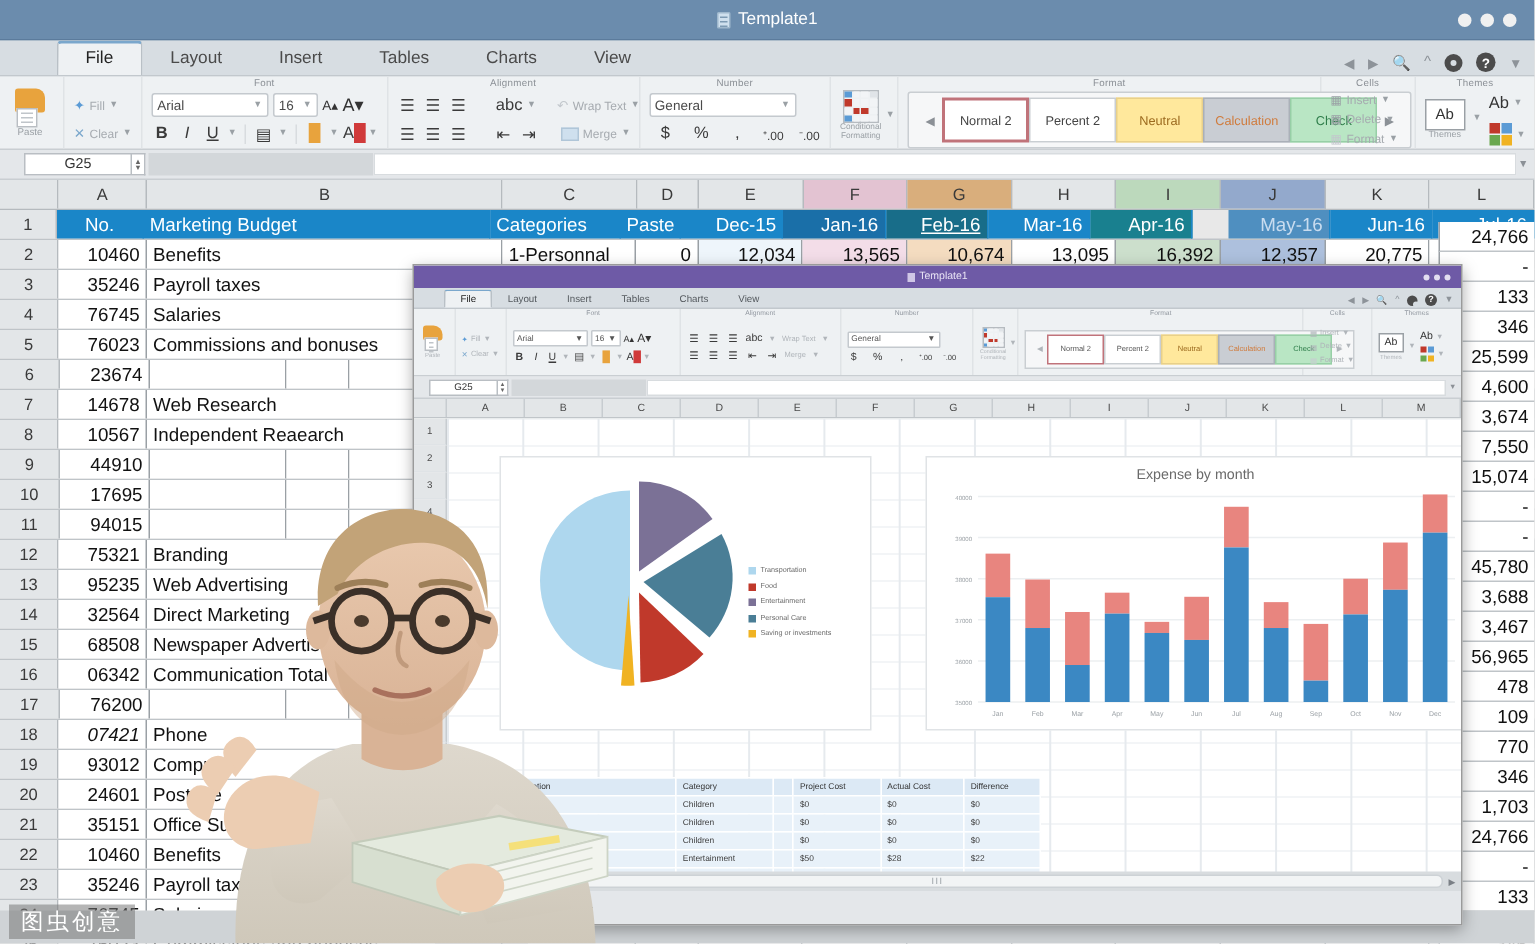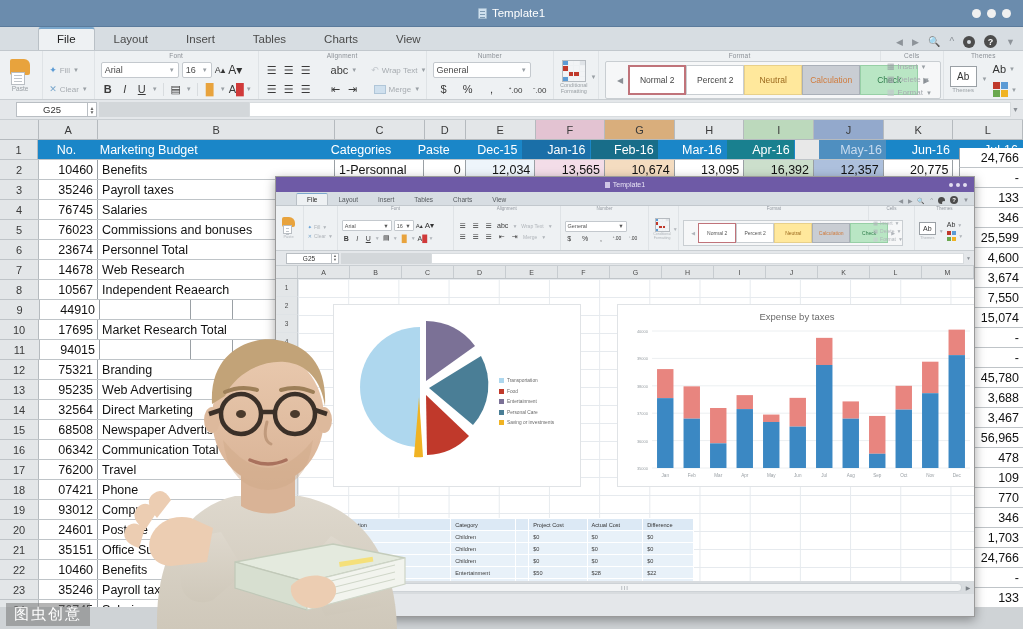--- a/index.html
+++ b/index.html
@@ -129,21 +129,21 @@
   .gridrows{position:relative;}
   .grow{height:20px;display:flex;border-bottom:1px solid #bfc4c8;}
   .rh{width:40px;border-right:1px solid #b5babe;background:#e3e6e8;font-size:11px;
     color:#3a3a3a;display:flex;align-items:center;justify-content:center;}
   .gc{border-right:1px solid #9aa0a5;font-size:12.5px;color:#111;display:flex;
     align-items:center;padding:0 4px;background:#fff;overflow:hidden;white-space:nowrap;}
   .gc.num{justify-content:flex-end;}
   .hdrrow .gc{background:#1a86c8;color:#fff;font-size:12.5px;border-right:1px solid #1a86c8;}
   .hdrrow .gc.num{justify-content:flex-end;}
   .hdrrow .gc.ctr{justify-content:center;}
-  .hdrrow .gc.f{background:#1a6fa8;} .hdrrow .gc.g{background:#186d89;}
+  .hdrrow .gc.f{background:#1a6fa8;} .hdrrow .gc.g{background:#186d89;text-decoration:underline;}
   .hdrrow .gc.i{background:#19808f;} .hdrrow .gc.j{background:#4f8fc0;color:#c9dcef;}
   .r2 .gc.e{background:#eef5fb;} .r2 .gc.f{background:#f3dde8;}
   .r2 .gc.g{background:#f4dcc0;} .r2 .gc.i{background:#ccdfcc;} .r2 .gc.j{background:#adc0dd;}
 
   
   .outer-bottom{position:absolute;left:0;right:0;bottom:0;height:22px;background:#cfd3d6;
     display:flex;align-items:flex-end;}
   .sheettab{font-size:10px;color:#6d7276;padding:3px 14px;background:#c2c6c9;}
 
   .watermark{position:absolute;left:6px;bottom:3px;background:rgba(120,120,120,.55);
@@ -582,21 +582,20 @@
         <div class="gc num g" style="width: 71px;"></div>
         <div class="gc num h" style="width: 71px;"></div>
         <div class="gc num i" style="width: 71px;"></div>
         <div class="gc num j" style="width: 71px;"></div>
         <div class="gc num k" style="width: 71px;"></div>
         <div class="gc num l" style="width: 71px;">346</div>
       </div>
       <div class="grow">
         <div class="rh">6</div>
         <div class="gc num a" style="width: 60px;">23674</div>
-        <div class="gc b" style="width: 242px;">Personnel Total</div>
         <div class="gc c" style="width: 91px;"></div>
         <div class="gc num d" style="width: 42px;"></div>
         <div class="gc num e" style="width: 71px;"></div>
         <div class="gc num f" style="width: 71px;"></div>
         <div class="gc num g" style="width: 71px;"></div>
         <div class="gc num h" style="width: 71px;"></div>
         <div class="gc num i" style="width: 71px;"></div>
         <div class="gc num j" style="width: 71px;"></div>
         <div class="gc num k" style="width: 71px;"></div>
         <div class="gc num l" style="width: 71px;">25,599</div>
@@ -641,21 +640,20 @@
         <div class="gc num g" style="width: 71px;"></div>
         <div class="gc num h" style="width: 71px;"></div>
         <div class="gc num i" style="width: 71px;"></div>
         <div class="gc num j" style="width: 71px;"></div>
         <div class="gc num k" style="width: 71px;"></div>
         <div class="gc num l" style="width: 71px;">7,550</div>
       </div>
       <div class="grow">
         <div class="rh">10</div>
         <div class="gc num a" style="width: 60px;">17695</div>
-        <div class="gc b" style="width: 242px;">Market Research Total</div>
         <div class="gc c" style="width: 91px;"></div>
         <div class="gc num d" style="width: 42px;"></div>
         <div class="gc num e" style="width: 71px;"></div>
         <div class="gc num f" style="width: 71px;"></div>
         <div class="gc num g" style="width: 71px;"></div>
         <div class="gc num h" style="width: 71px;"></div>
         <div class="gc num i" style="width: 71px;"></div>
         <div class="gc num j" style="width: 71px;"></div>
         <div class="gc num k" style="width: 71px;"></div>
         <div class="gc num l" style="width: 71px;">15,074</div>
@@ -745,35 +743,34 @@
         <div class="gc num g" style="width: 71px;"></div>
         <div class="gc num h" style="width: 71px;"></div>
         <div class="gc num i" style="width: 71px;"></div>
         <div class="gc num j" style="width: 71px;"></div>
         <div class="gc num k" style="width: 71px;"></div>
         <div class="gc num l" style="width: 71px;">56,965</div>
       </div>
       <div class="grow">
         <div class="rh">17</div>
         <div class="gc num a" style="width: 60px;">76200</div>
-        <div class="gc b" style="width: 242px;">Travel</div>
         <div class="gc c" style="width: 91px;"></div>
         <div class="gc num d" style="width: 42px;"></div>
         <div class="gc num e" style="width: 71px;"></div>
         <div class="gc num f" style="width: 71px;"></div>
         <div class="gc num g" style="width: 71px;"></div>
         <div class="gc num h" style="width: 71px;"></div>
         <div class="gc num i" style="width: 71px;"></div>
         <div class="gc num j" style="width: 71px;"></div>
         <div class="gc num k" style="width: 71px;"></div>
         <div class="gc num l" style="width: 71px;">478</div>
       </div>
       <div class="grow">
         <div class="rh">18</div>
-        <div class="gc num a" style="width: 60px;">07421</div>
+        <div class="gc num a" style="width: 60px; font-style: italic;">07421</div>
         <div class="gc b" style="width: 242px;">Phone</div>
         <div class="gc c" style="width: 91px;"></div>
         <div class="gc num d" style="width: 42px;"></div>
         <div class="gc num e" style="width: 71px;"></div>
         <div class="gc num f" style="width: 71px;"></div>
         <div class="gc num g" style="width: 71px;"></div>
         <div class="gc num h" style="width: 71px;"></div>
         <div class="gc num i" style="width: 71px;"></div>
         <div class="gc num j" style="width: 71px;"></div>
         <div class="gc num k" style="width: 71px;"></div>
@@ -1237,21 +1234,21 @@
             <span>Personal Care</span>
           </div>
         <div>
             <i style="background:#f0b323"></i>
             <span>Saving or investments</span>
           </div>
       </div>
     </div>
 
     <div class="chart-card" style="left:341px;top:25px;width:360px;height:183px">
-      <div class="chart-title">Expense by taxes</div>
+      <div class="chart-title">Expense by month</div>
       <div id="bar-plot" style="position:absolute;left:0;top:18px;width:360px;height:165px"><svg width="360" height="165">
             <line x1="34" x2="352" y1="145" y2="145" stroke="#eceff1" stroke-width="1"></line>
             <text x="30" y="147" text-anchor="end" font-size="4" fill="#9aa0a5" font-family="&quot;Liberation Sans&quot;, sans-serif">35000</text>
             <line x1="34" x2="352" y1="117.6" y2="117.6" stroke="#eceff1" stroke-width="1"></line>
             <text x="30" y="119.6" text-anchor="end" font-size="4" fill="#9aa0a5" font-family="&quot;Liberation Sans&quot;, sans-serif">36000</text>
             <line x1="34" x2="352" y1="90.19999999999999" y2="90.19999999999999" stroke="#eceff1" stroke-width="1"></line>
             <text x="30" y="92.19999999999999" text-anchor="end" font-size="4" fill="#9aa0a5" font-family="&quot;Liberation Sans&quot;, sans-serif">37000</text>
             <line x1="34" x2="352" y1="62.8" y2="62.8" stroke="#eceff1" stroke-width="1"></line>
             <text x="30" y="64.8" text-anchor="end" font-size="4" fill="#9aa0a5" font-family="&quot;Liberation Sans&quot;, sans-serif">38000</text>
             <line x1="34" x2="352" y1="35.39999999999999" y2="35.39999999999999" stroke="#eceff1" stroke-width="1"></line>

